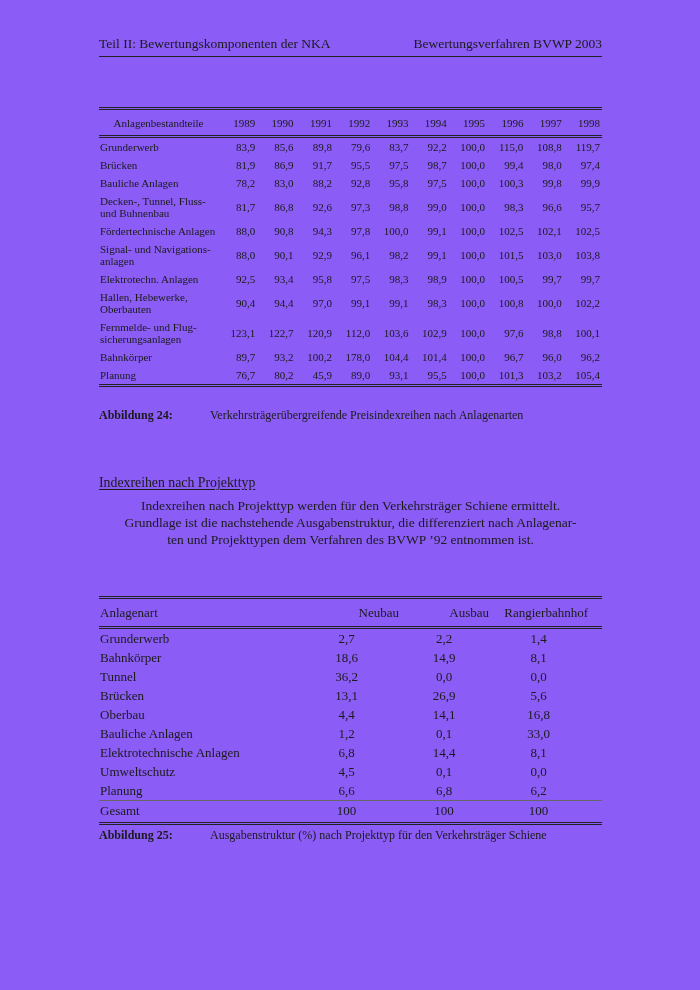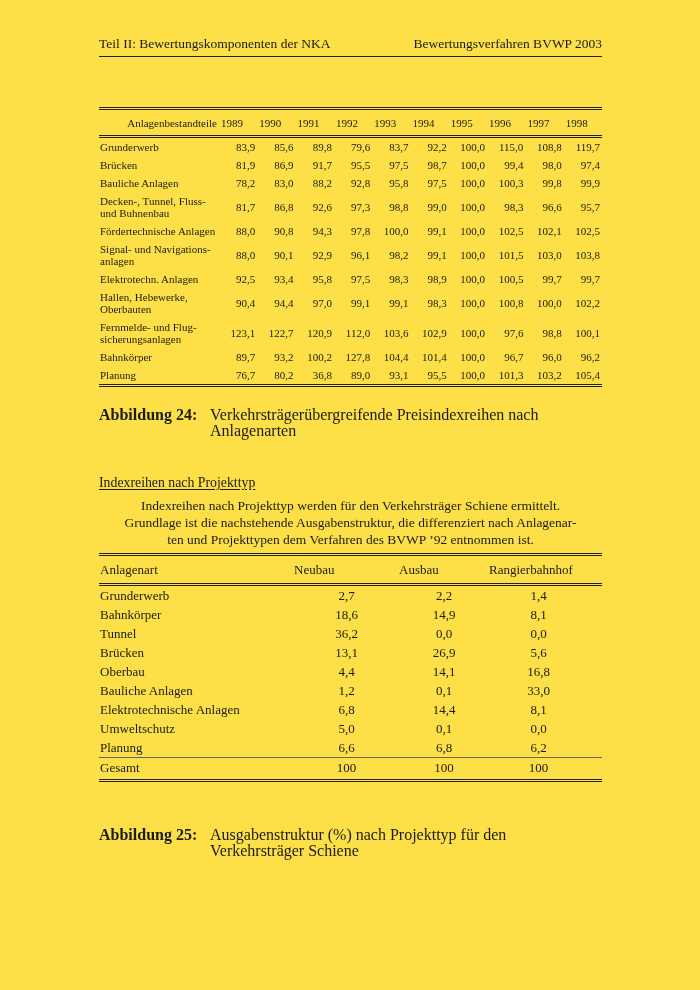--- a/index.html
+++ b/index.html
@@ -4,21 +4,21 @@
 <style>
   html,body{margin:0;padding:0;}
   body{
     background:#9a9a9a;
     font-family:"Liberation Serif", serif;
     -webkit-font-smoothing:antialiased;
   }
   .page{
     position:relative;
     width:700px;height:990px;
-    background:#fde047;
+    background:#8b5cf6;
     color:#1b1b1b;
     overflow:hidden;
   }
   .abs{position:absolute;left:99px;width:503px;}
 
   
   .running-header{
     top:36px;
     display:flex;justify-content:space-between;
     font-size:13.5px;line-height:15px;
@@ -33,28 +33,28 @@
   table{border-collapse:collapse;width:503px;color:#1b1b1b;}
   .tbl{
     border-top:3px double #222;
     border-bottom:3px double #222;
   }
   .tbl thead th{
     font-weight:normal;
     border-bottom:3px double #222;
   }
   .t1 table{font-size:11px;line-height:12px;}
-  .t1 thead th{padding:7px 2px 6px;text-align:left;}
-  .t1 thead th.lbl{text-align:right;padding-left:1px;}
+  .t1 thead th{padding:7px 2px 6px;text-align:right;}
+  .t1 thead th.lbl{text-align:center;padding-left:1px;}
   .t1 td{padding:3px 2px;vertical-align:middle;}
   .t1 td.num{text-align:right;}
   .t1 td.lbl{text-align:left;white-space:pre;padding-left:1px;}
 
   
-  .caption{display:flex;font-size:16px;line-height:16px;}
+  .caption{display:flex;font-size:12px;line-height:16px;}
   .cap-label{flex:none;width:111px;font-weight:bold;}
 
   .cap24{top:407px;}
   .cap25{top:827px;}
 
   
   .sec-heading{
     top:459px;
     font-size:13.8px;
     text-decoration:underline;
@@ -62,23 +62,23 @@
     margin-top:16px;
   }
   .intro{
     top:497px;
     font-size:13.5px;line-height:17px;
     white-space:pre;
     text-align:center;
   }
 
   
-  .t2{top:553px;}
+  .t2{top:596px;}
   .t2 table{font-size:13px;line-height:14px;}
-  .t2 thead th{padding:7px 0 6px;text-align:left;}
+  .t2 thead th{padding:7px 0 6px;text-align:right;}
   .t2 thead th.lbl{text-align:left;padding-left:1px;}
   .t2 thead th.last, .t2 td.last{padding-right:14px;}
   .t2 td{padding:2.5px 0;vertical-align:middle;}
   .t2 td.num{text-align:center;}
   .t2 td.lbl{text-align:left;padding-left:1px;}
   .t2 tr.total td{
     border-top:1px solid #666;
     padding-bottom:4px;
   }
 
@@ -234,33 +234,33 @@
             <td class="num">100,0</td>
             <td class="num">97,6</td>
             <td class="num">98,8</td>
             <td class="num">100,1</td>
           </tr>
           <tr>
             <td class="lbl">Bahnkörper</td>
             <td class="num">89,7</td>
             <td class="num">93,2</td>
             <td class="num">100,2</td>
-            <td class="num">127,8</td>
+            <td class="num">178,0</td>
             <td class="num">104,4</td>
             <td class="num">101,4</td>
             <td class="num">100,0</td>
             <td class="num">96,7</td>
             <td class="num">96,0</td>
             <td class="num">96,2</td>
           </tr>
           <tr>
             <td class="lbl">Planung</td>
             <td class="num">76,7</td>
             <td class="num">80,2</td>
-            <td class="num">36,8</td>
+            <td class="num">45,9</td>
             <td class="num">89,0</td>
             <td class="num">93,1</td>
             <td class="num">95,5</td>
             <td class="num">100,0</td>
             <td class="num">101,3</td>
             <td class="num">103,2</td>
             <td class="num">105,4</td>
           </tr>
         </tbody>
     </table>
@@ -331,21 +331,21 @@
             <td class="num last">33,0</td>
           </tr>
           <tr>
             <td class="lbl">Elektrotechnische Anlagen</td>
             <td class="num">6,8</td>
             <td class="num">14,4</td>
             <td class="num last">8,1</td>
           </tr>
           <tr>
             <td class="lbl">Umweltschutz</td>
-            <td class="num">5,0</td>
+            <td class="num">4,5</td>
             <td class="num">0,1</td>
             <td class="num last">0,0</td>
           </tr>
           <tr>
             <td class="lbl">Planung</td>
             <td class="num">6,6</td>
             <td class="num">6,8</td>
             <td class="num last">6,2</td>
           </tr>
           <tr class="total">

